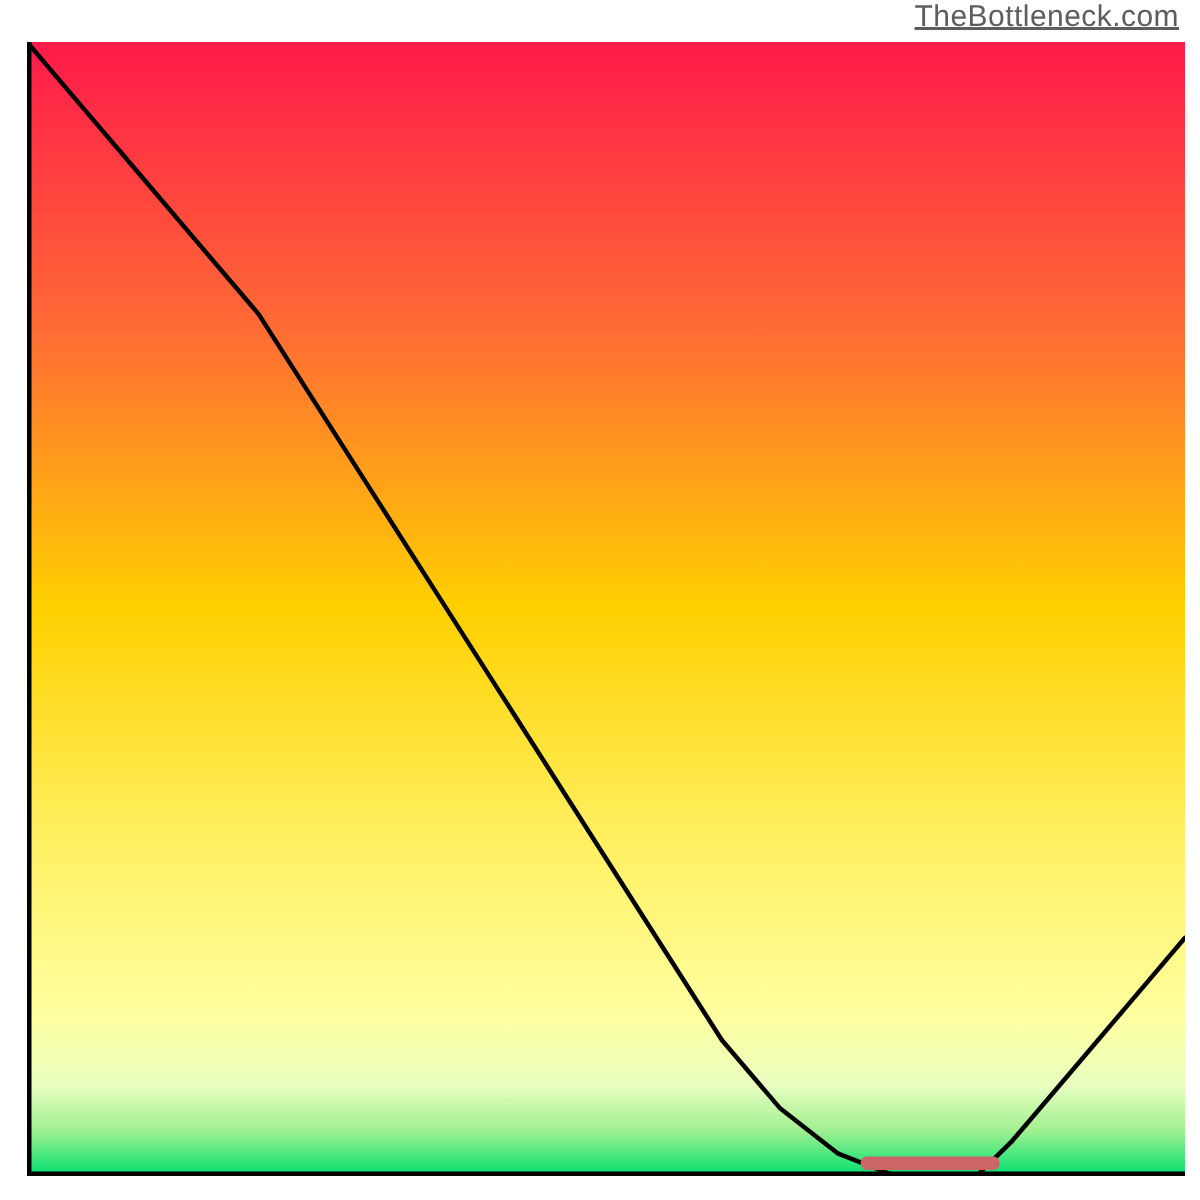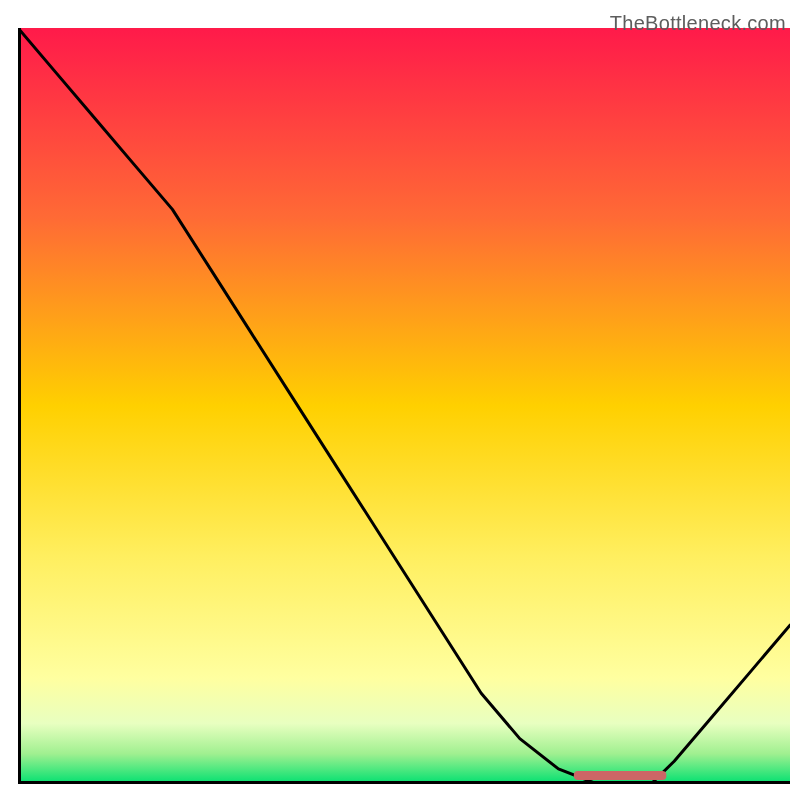--- a/index.html
+++ b/index.html
@@ -6,27 +6,28 @@
   body {
     width: 800px;
     height: 800px;
     background: #ffffff;
     position: relative;
     font-family: Arial, sans-serif;
     overflow: hidden;
   }
   .watermark {
     position: absolute;
-    top: 12px;
+    top: 0;
     right: 14px;
     font-size: 20px;
     color: #5d5d5d;
     font-weight: 500;
     letter-spacing: 0.3px;
     z-index: 10;
+    text-decoration: underline;
   }
   .plot-area {
     position: absolute;
     left: 18px;
     top: 28px;
     width: 772px;
     height: 756px;
   }
   svg { display: block; }
 </style>

